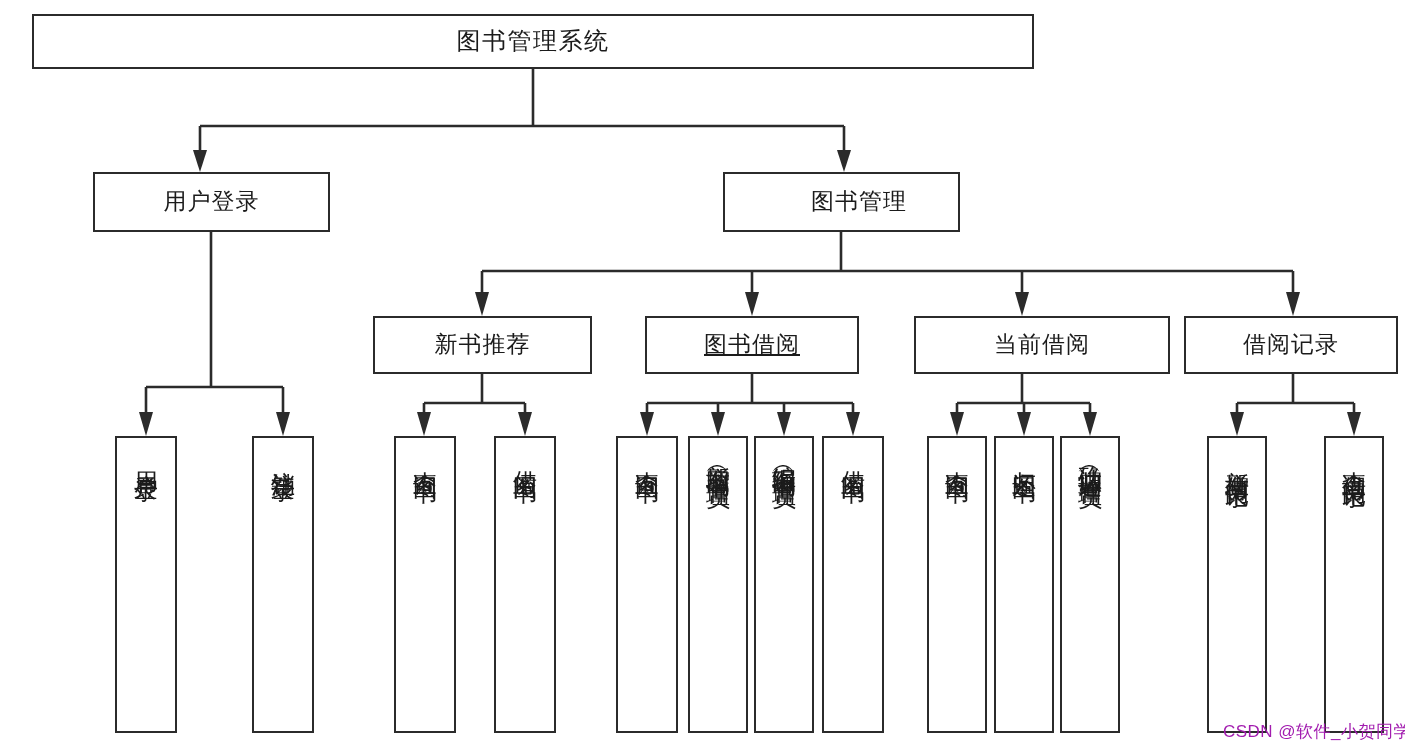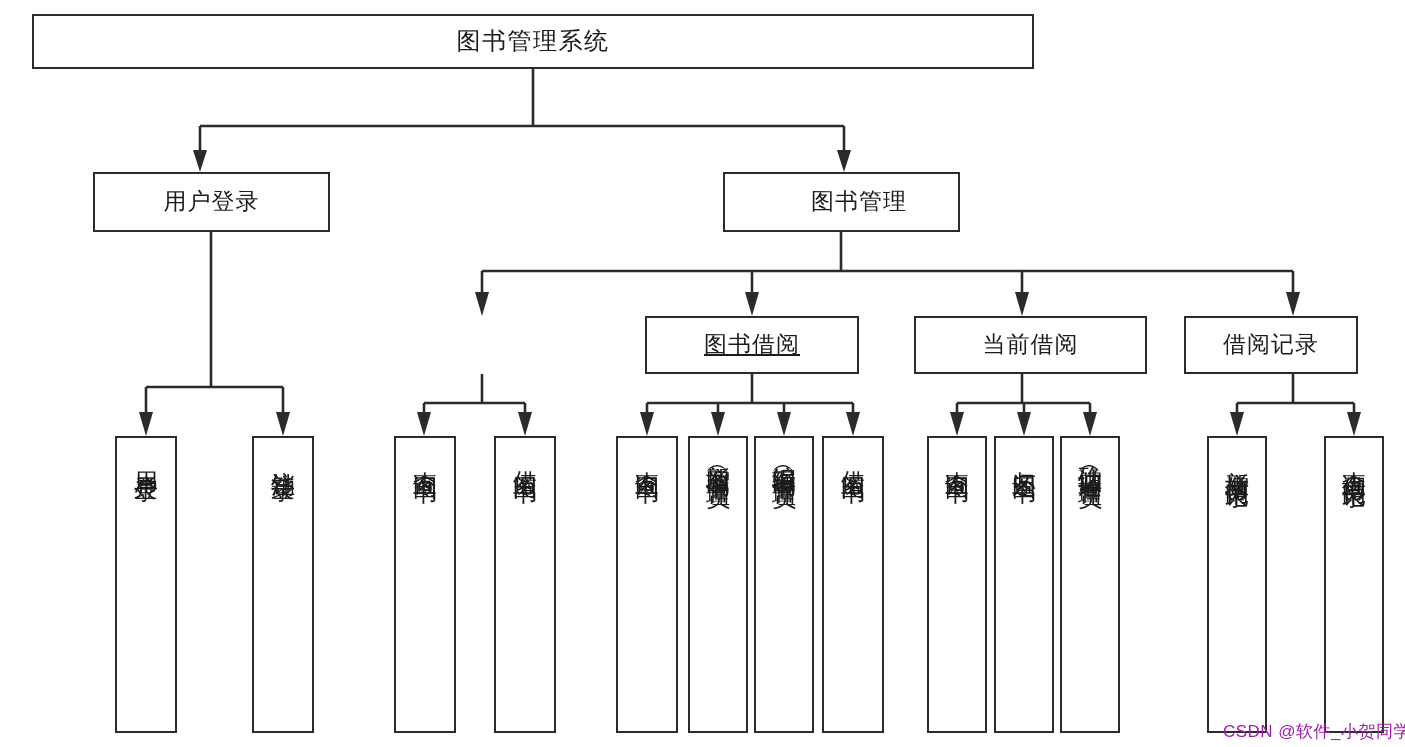--- a/index.html
+++ b/index.html
@@ -141,27 +141,30 @@
     <span class="label">图书管理系统</span>
   </div>
 
   <div class="node horiz" style="left:81px;top:172px;width:237px;height:60px;">
     <span class="label">用户登录</span>
   </div>
   <div class="node horiz" style="left:711px;top:172px;width:237px;height:60px;padding-left:35px;">
     <span class="label">图书管理</span>
   </div>
 
+  <div class="node horiz" style="left:361px;top:316px;width:219px;height:58px;">
+    <span class="label">新书推荐</span>
+  </div>
   <div class="node horiz" style="left:633px;top:316px;width:214px;height:58px;text-decoration:underline;">
     <span class="label">图书借阅</span>
   </div>
-  <div class="node horiz" style="left:902px;top:316px;width:233px;height:58px;">
+  <div class="node horiz" style="left:902px;top:316px;width:256px;height:58px;">
     <span class="label">当前借阅</span>
   </div>
-  <div class="node horiz" style="left:1172px;top:316px;width:174px;height:58px;">
+  <div class="node horiz" style="left:1172px;top:316px;width:214px;height:58px;">
     <span class="label">借阅记录</span>
   </div>
 
   <div class="node vert" style="left:103px;top:436px;width:62px;height:297px;">
     <span class="label">用户登录</span>
   </div>
   <div class="node vert" style="left:240px;top:436px;width:62px;height:297px;">
     <span class="label">注销登录</span>
   </div>
 

